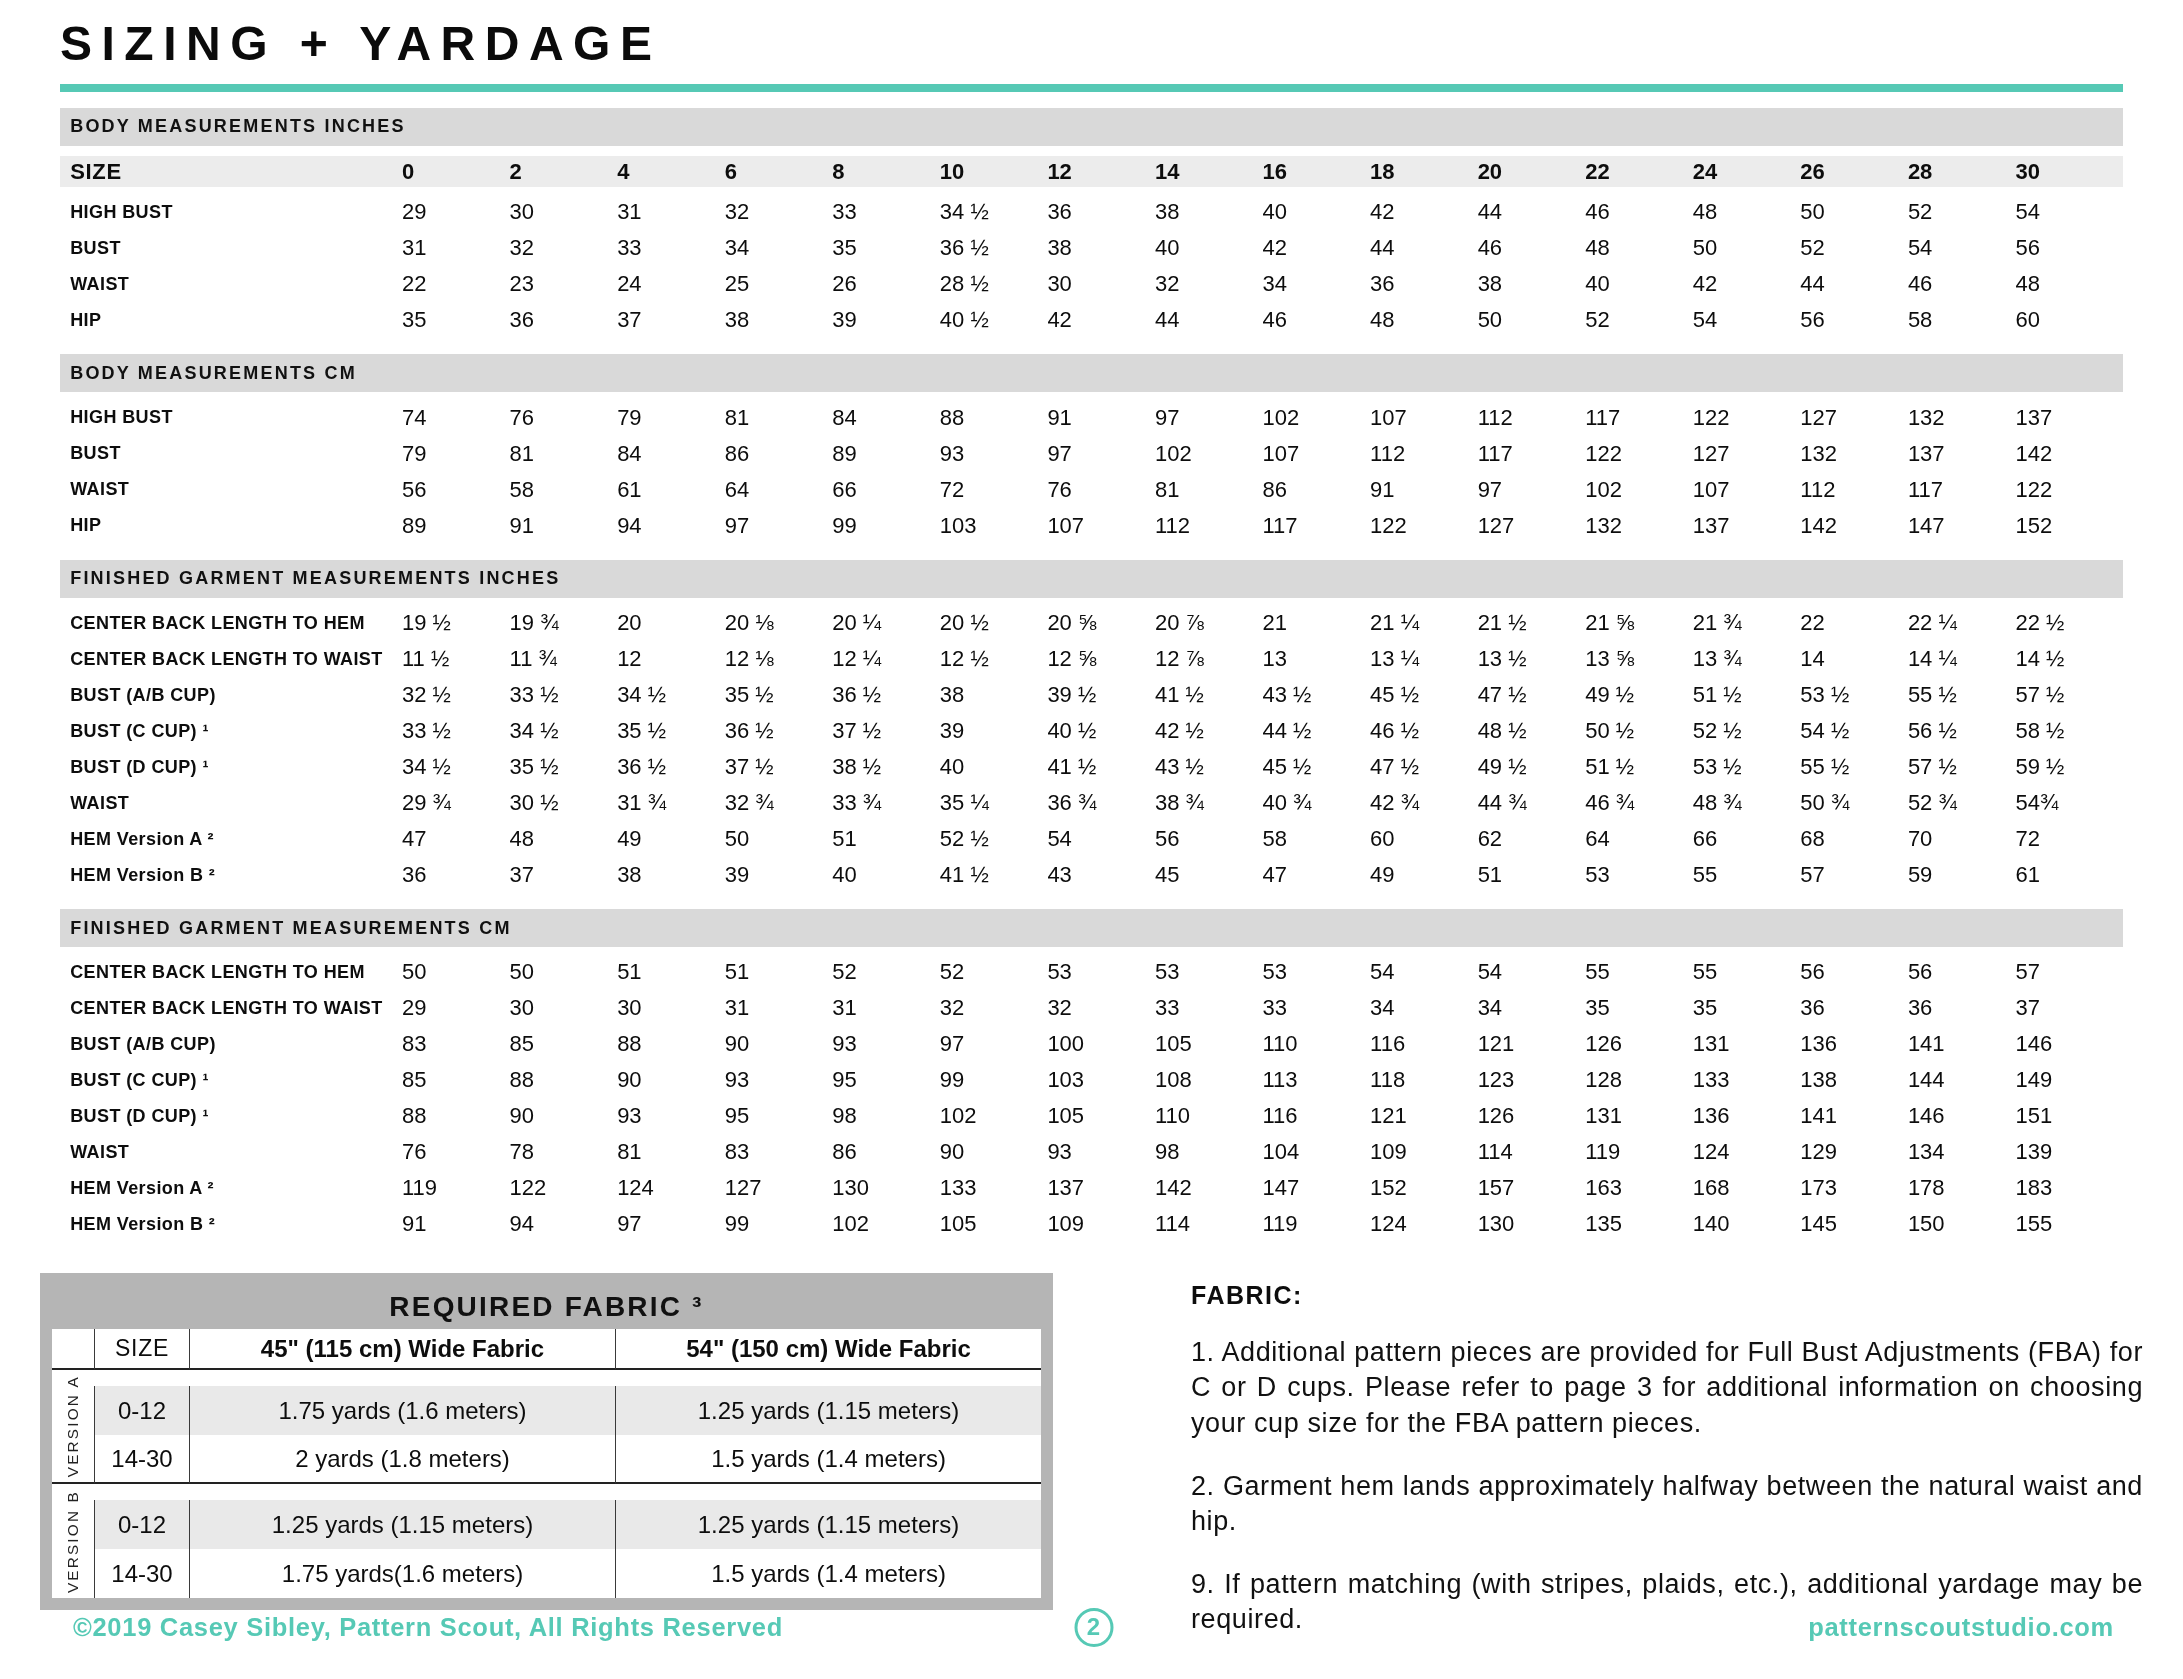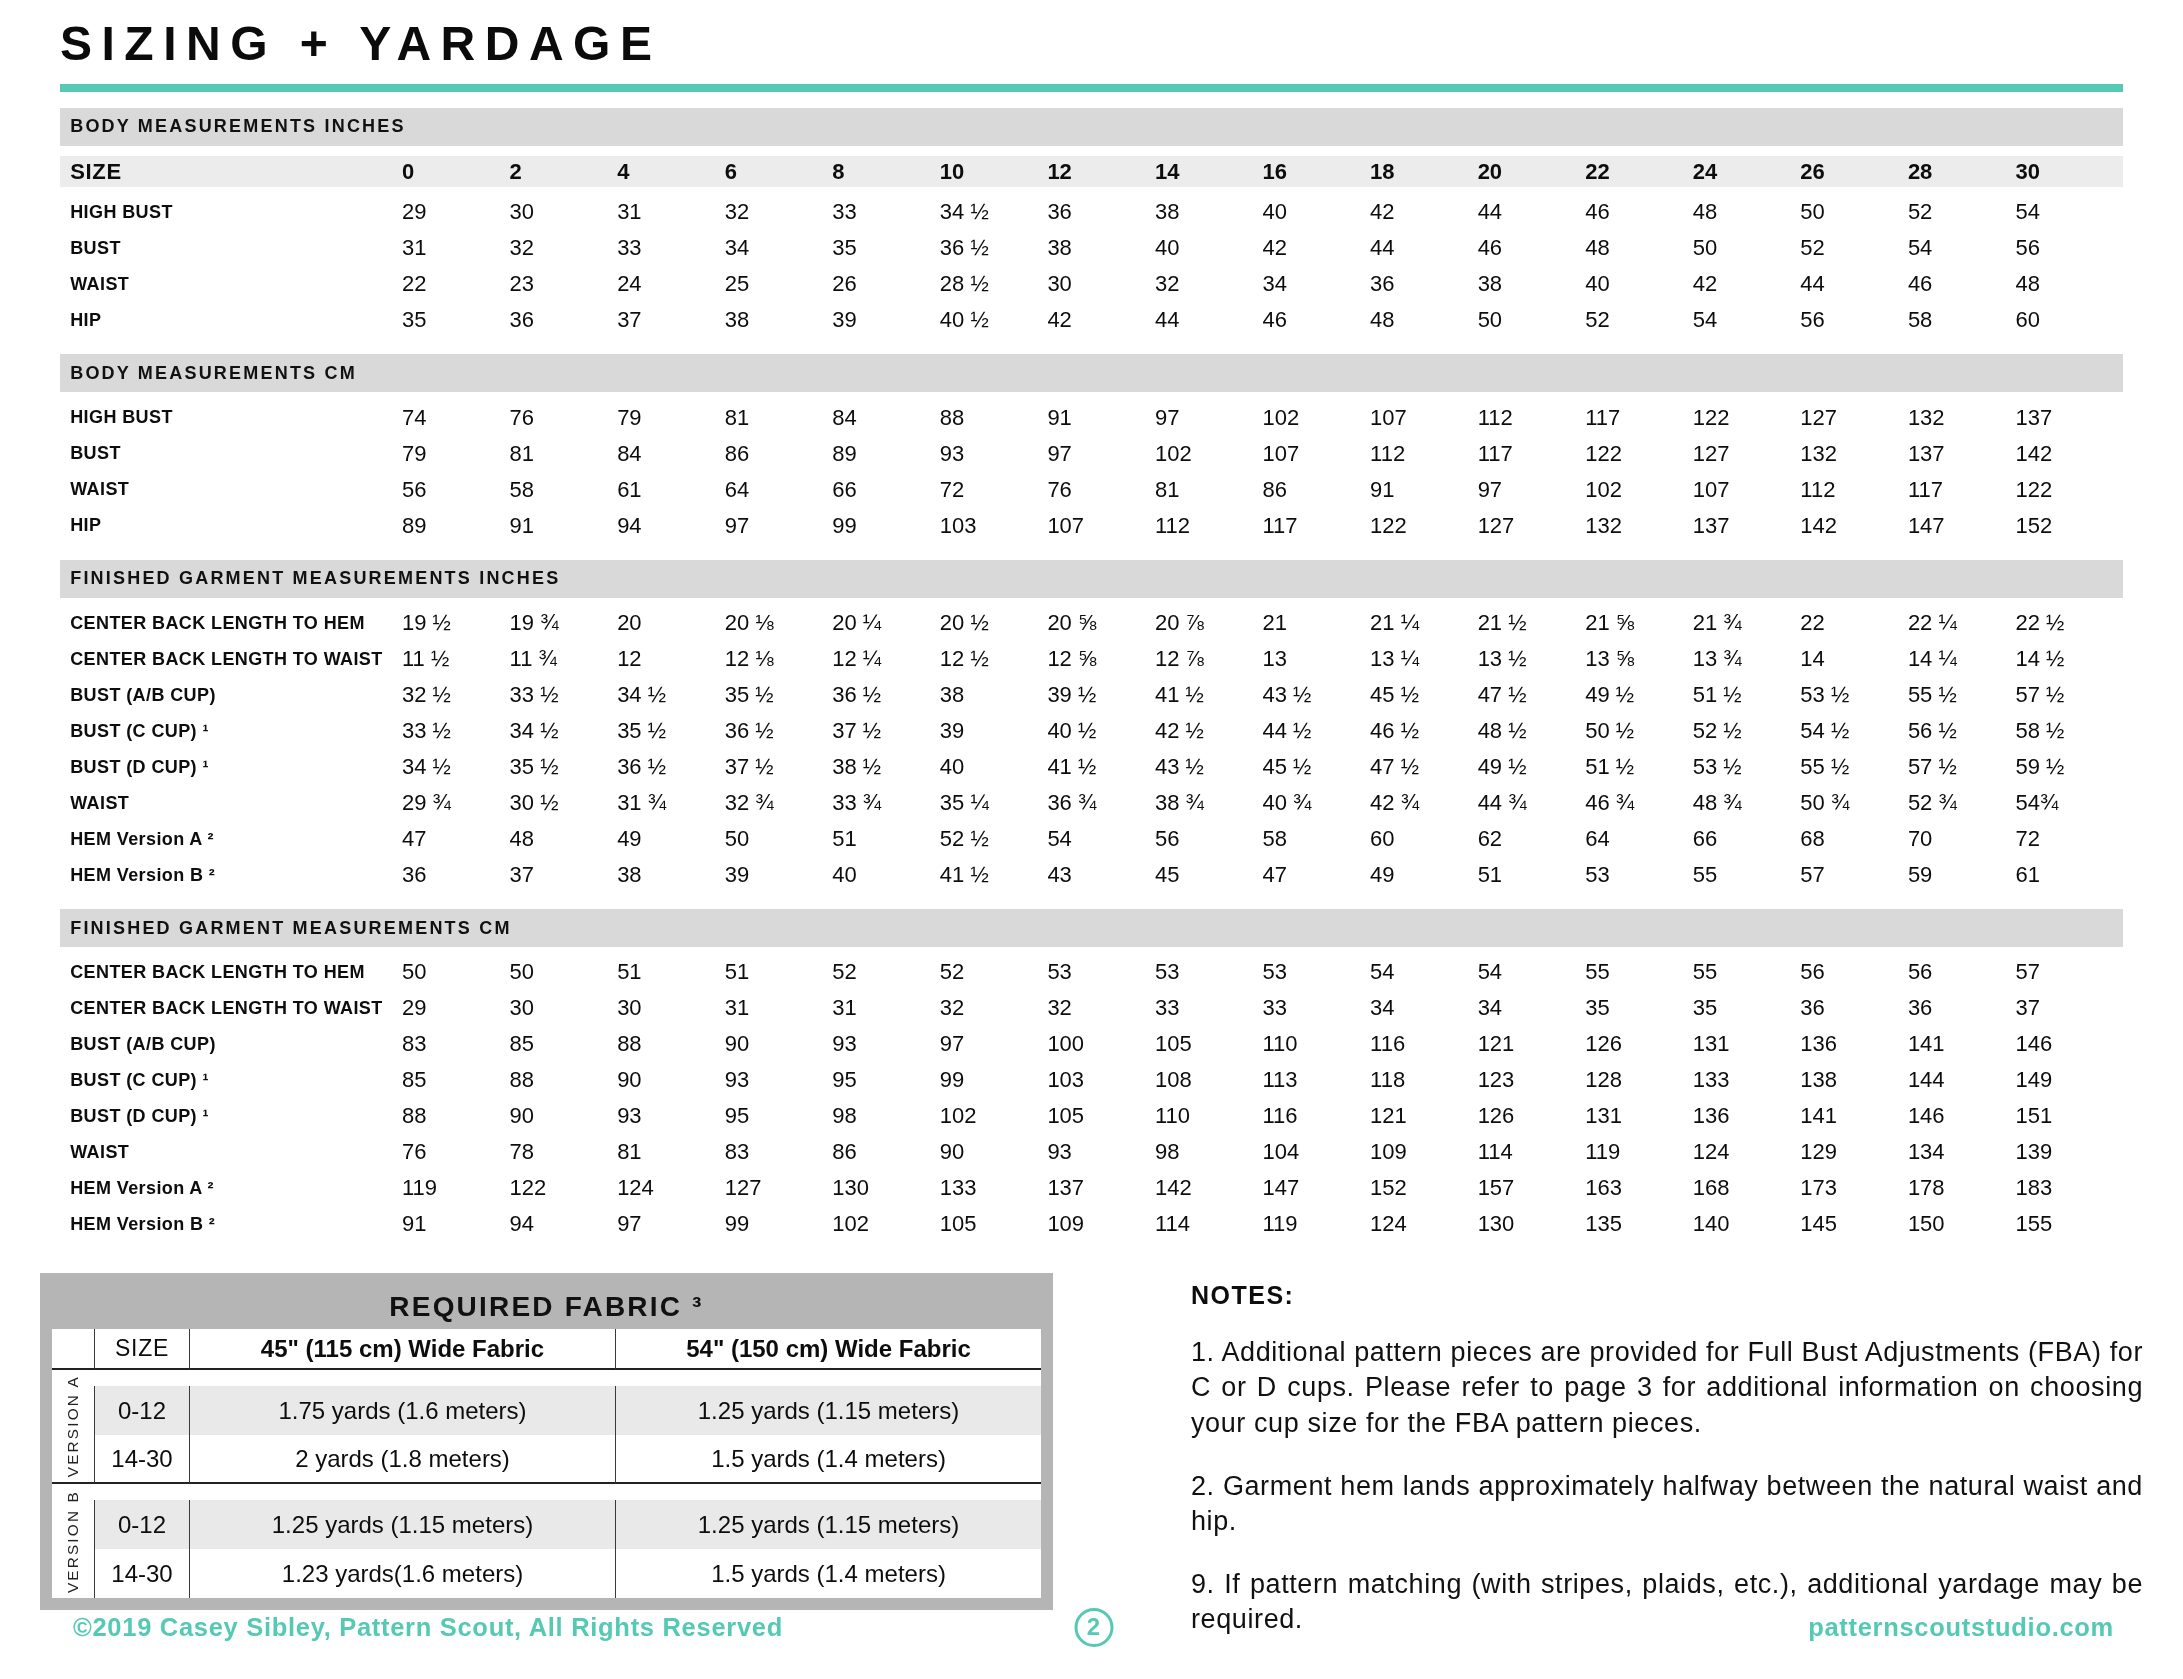--- a/index.html
+++ b/index.html
@@ -306,27 +306,27 @@
         <div class="fcell frow vline group-end">2 yards (1.8 meters)</div>
         <div class="fcell frow vline group-end">1.5 yards (1.4 meters)</div>
 
         <div class="version-cell">
           <span>VERSION B</span>
         </div>
         <div class="fcell frow gray-row vline">0-12</div>
         <div class="fcell frow gray-row vline">1.25 yards (1.15 meters)</div>
         <div class="fcell frow gray-row vline">1.25 yards (1.15 meters)</div>
         <div class="fcell frow vline">14-30</div>
-        <div class="fcell frow vline">1.23 yards(1.6 meters)</div>
+        <div class="fcell frow vline">1.75 yards(1.6 meters)</div>
         <div class="fcell frow vline">1.5 yards (1.4 meters)</div>
       </div>
     </div>
 
     <div class="notes">
-      <div class="notes-title">NOTES:</div>
+      <div class="notes-title">FABRIC:</div>
       <div>
 
           <p class="note-item">1. Additional pattern pieces are provided for Full Bust Adjustments (FBA) for C or D cups. Please refer to page 3 for additional information on choosing your cup size for the FBA pattern pieces.</p>
 
           <p class="note-item">2. Garment hem lands approximately halfway between the natural waist and hip.</p>
 
           <p class="note-item">9. If pattern matching (with stripes, plaids, etc.), additional yardage may be required.</p>
         </div>
     </div>
   </div>

